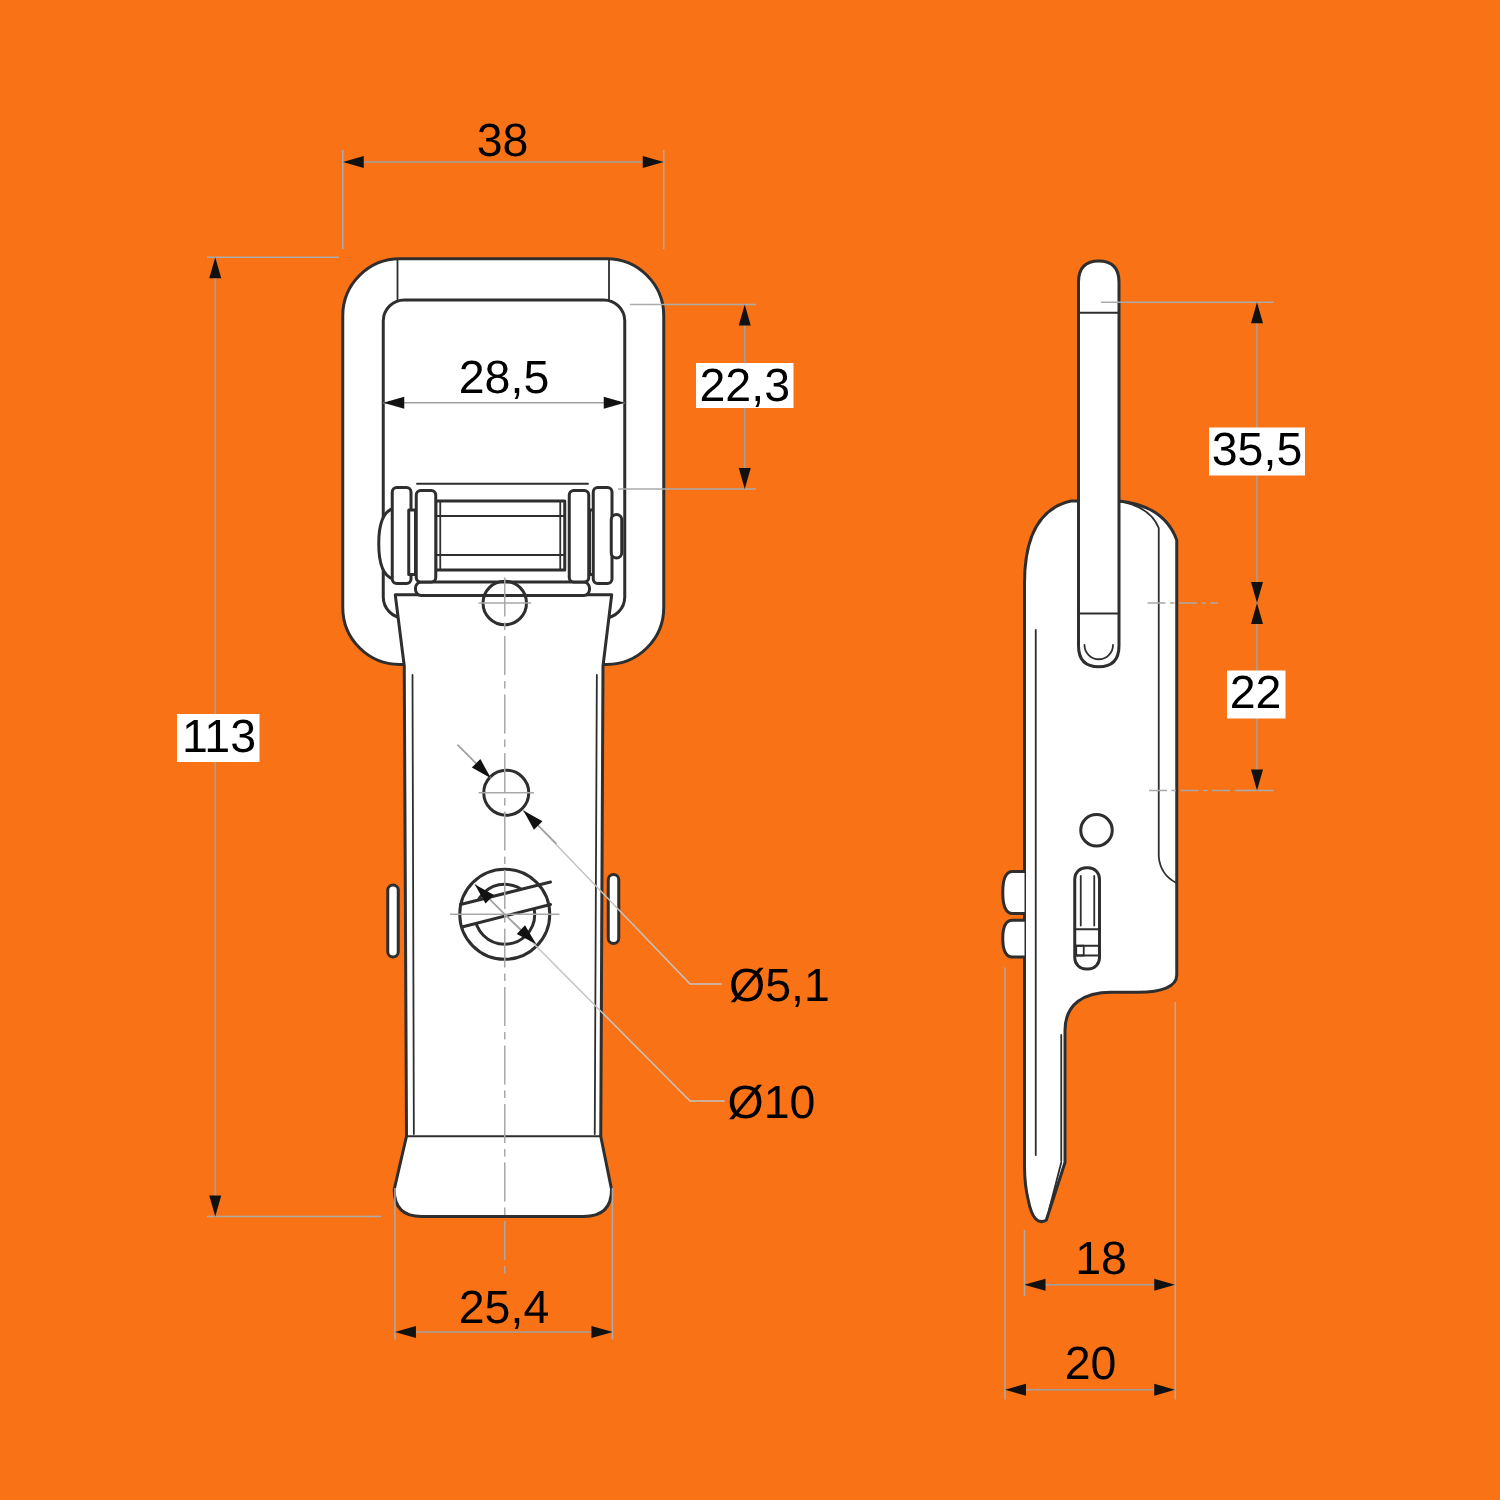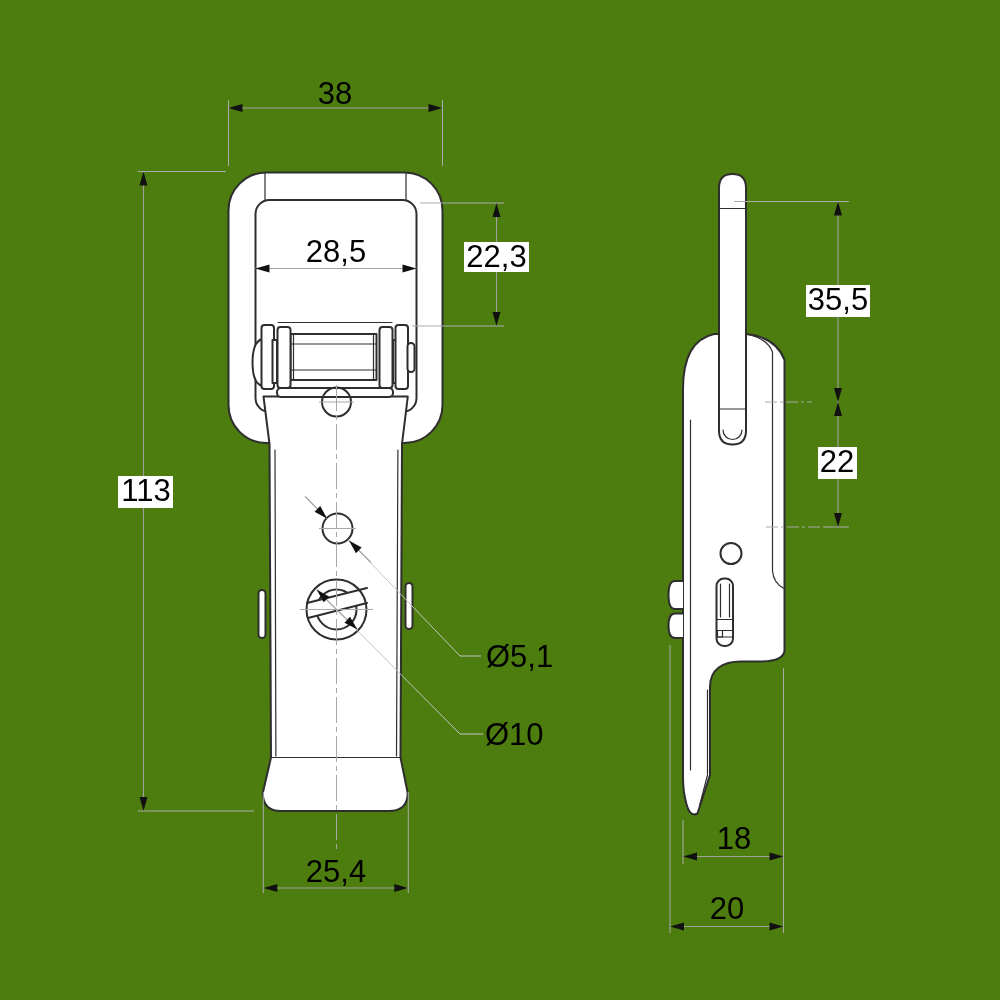--- a/index.html
+++ b/index.html
@@ -1,16 +1,16 @@
 <!DOCTYPE html>
 <html><head>
 <meta charset="utf-8">
 <style>
   html,body{margin:0;padding:0;background:#ffffff;}
-  .stage{width:1000px;height:1000px;position:relative;background:#4d7c0f;overflow:hidden;}
+  .stage{width:1000px;height:1000px;position:relative;background:#f97316;overflow:hidden;}
   svg{display:block;}
   text.dim{font-family:"Liberation Sans","DejaVu Sans",sans-serif;font-size:31px;fill:#000000;}
   .part{fill:#ffffff;stroke:#2e2e2e;stroke-width:2;stroke-linejoin:round;stroke-linecap:round;}
   .partln{fill:none;stroke:#2e2e2e;stroke-width:2;stroke-linejoin:round;stroke-linecap:round;}
   .thin{fill:none;stroke:#2e2e2e;stroke-width:1.2;stroke-linejoin:round;stroke-linecap:round;}
   .dimln{fill:none;stroke:#a0a0a0;stroke-width:1.1;}
   .extln{fill:none;stroke:#ababab;stroke-width:1;}
   .leader{fill:none;stroke:#c4c4c4;stroke-width:1;}
   .cline{fill:none;stroke:#a8a8a8;stroke-width:1;}
   .mask{fill:#ffffff;stroke:none;}

